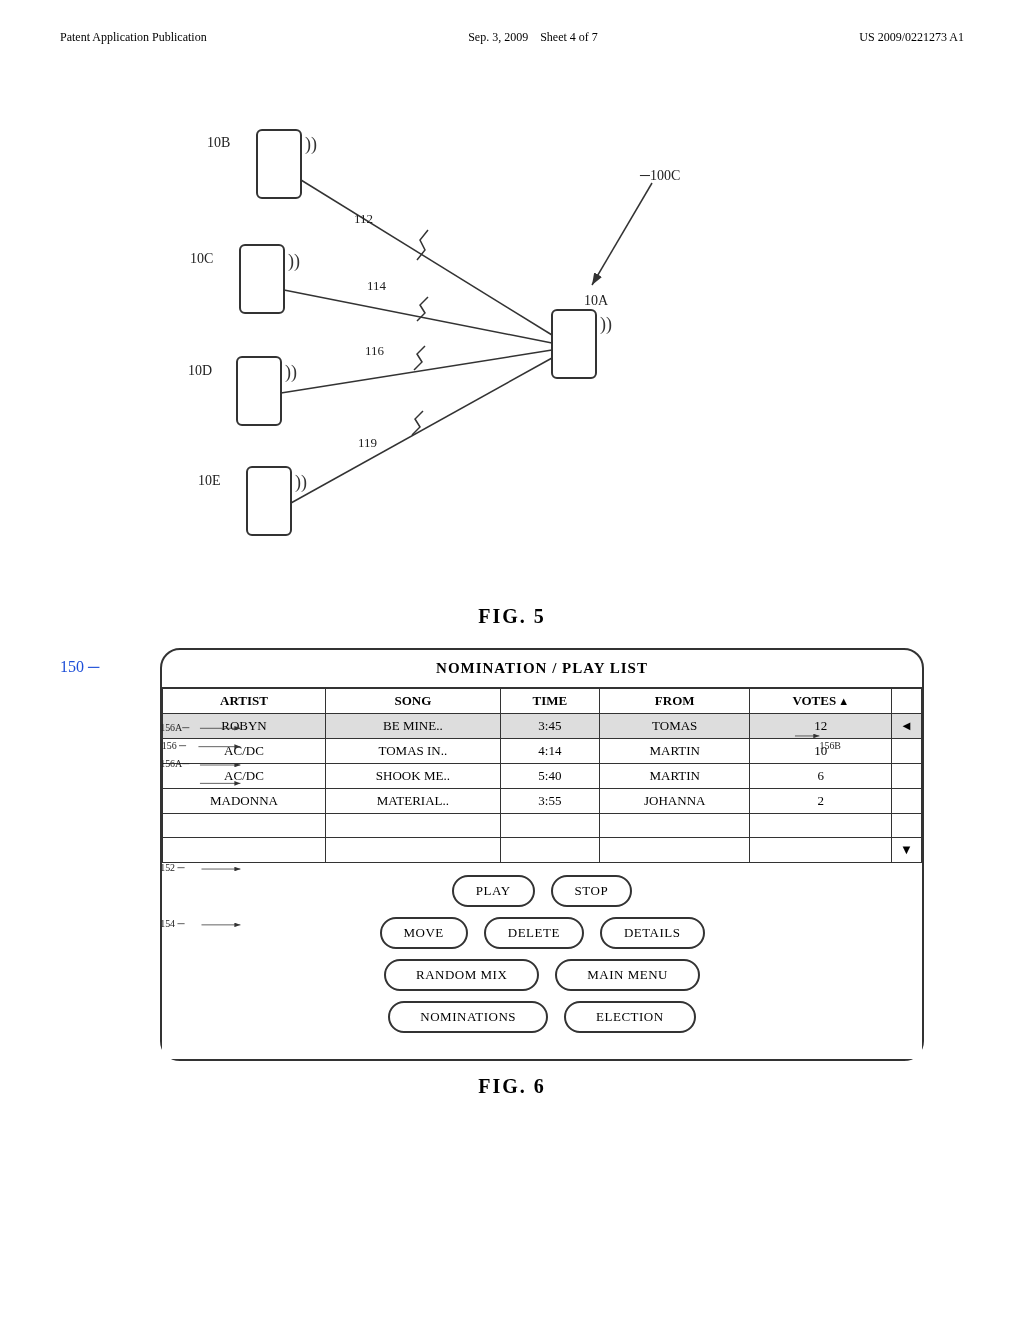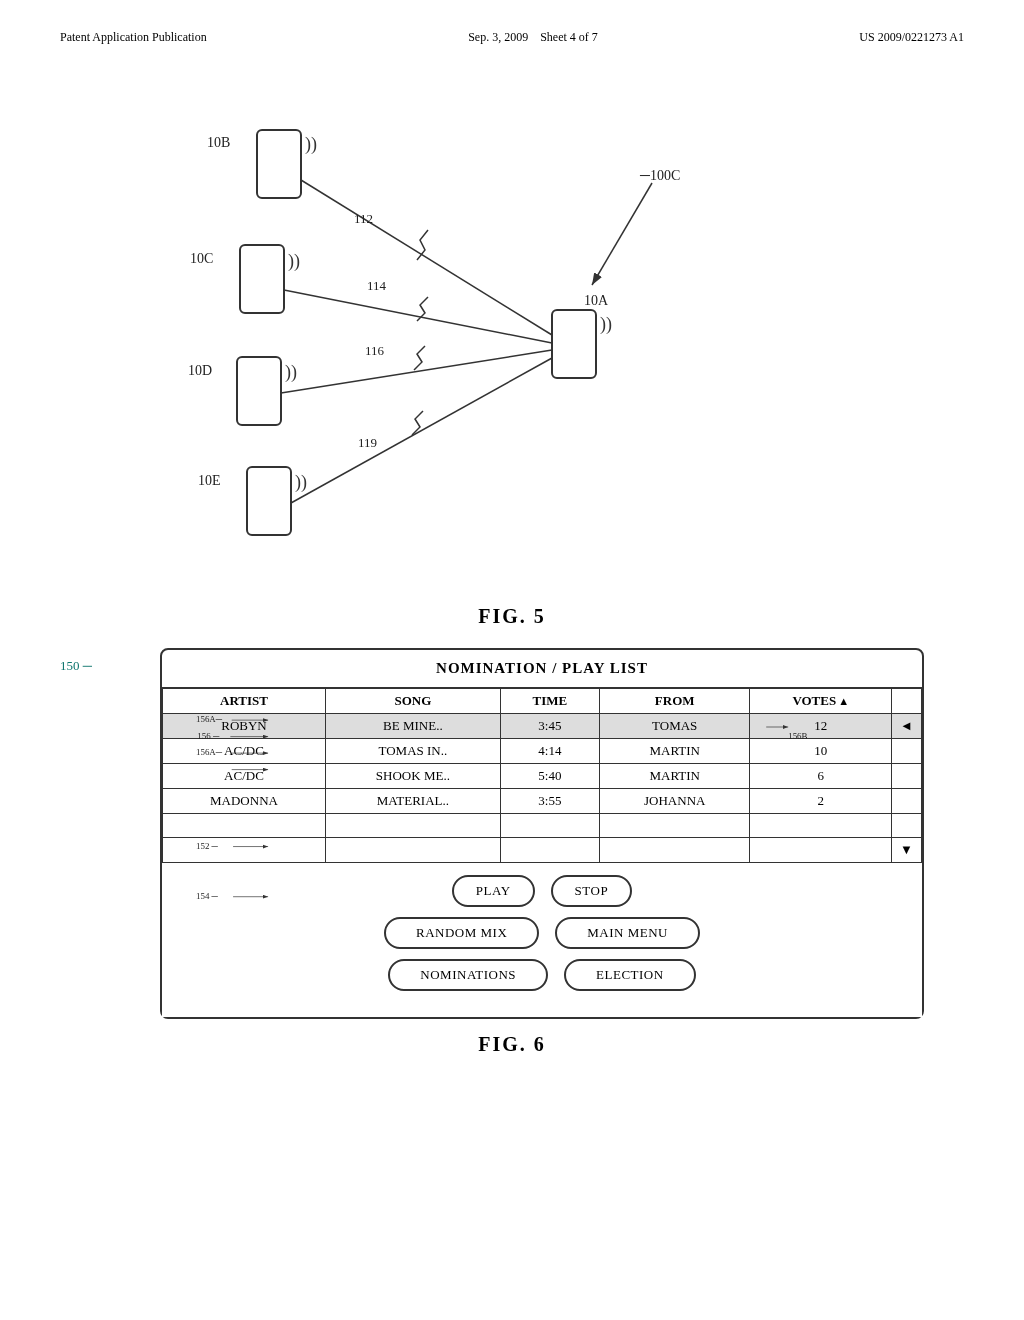--- a/index.html
+++ b/index.html
@@ -38,21 +38,21 @@
       text-align: center;
       font-size: 20px;
       font-weight: bold;
       letter-spacing: 2px;
       margin-bottom: 20px;
     }
 
     .playlist-container {
       position: relative;
       border: 2px solid #333;
-      border-radius: 8px;
+      border-radius: 20px;
       margin-left: 100px;
       margin-right: 40px;
       padding: 0;
       background: #fff;
     }
 
     .playlist-title {
       text-align: center;
       padding: 10px;
       font-size: 15px;
@@ -120,22 +120,22 @@
       letter-spacing: 0.5px;
     }
 
     .ui-button-wide {
       padding: 6px 30px;
     }
 
     
     .side-label {
       position: absolute;
-      font-size: 13px;
-      color: #0f766e;
+      font-size: 16px;
+      color: #1d4ed8;
     }
 
     .fig6-outer {
       position: relative;
       margin-top: 10px;
     }
 
     .fig6-label {
       text-align: center;
       font-size: 20px;
@@ -304,20 +304,25 @@
               </tr>
             </tbody>
         </table>
 
         <div class="buttons-area">
           <div class="btn-row">
             <button class="ui-button">PLAY</button>
             <button class="ui-button">STOP</button>
           </div>
           <div class="btn-row">
+            <button class="ui-button">MOVE</button>
+            <button class="ui-button">DELETE</button>
+            <button class="ui-button">DETAILS</button>
+          </div>
+          <div class="btn-row">
             <button class="ui-button ui-button-wide">RANDOM MIX</button>
             <button class="ui-button ui-button-wide">MAIN MENU</button>
           </div>
           <div class="btn-row">
             <button class="ui-button ui-button-wide">NOMINATIONS</button>
             <button class="ui-button ui-button-wide">ELECTION</button>
           </div>
         </div>
       </div>
 

